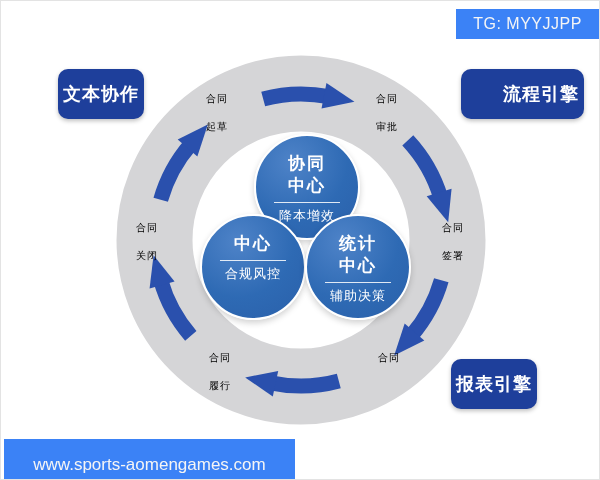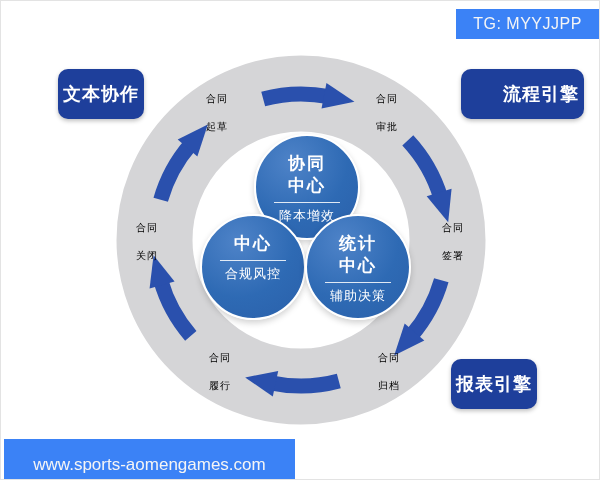--- a/index.html
+++ b/index.html
@@ -91,21 +91,20 @@
   <div class="stage s1">
     <div>合同</div>
     <div>审批</div>
   </div>
   <div class="stage s2">
     <div>合同</div>
     <div>签署</div>
   </div>
   <div class="stage s3">
     <div>合同</div>
-    <div>归档</div>
   </div>
   <div class="stage s4">
     <div>合同</div>
     <div>履行</div>
   </div>
   <div class="stage s5">
     <div>合同</div>
     <div>关闭</div>
   </div>
 

